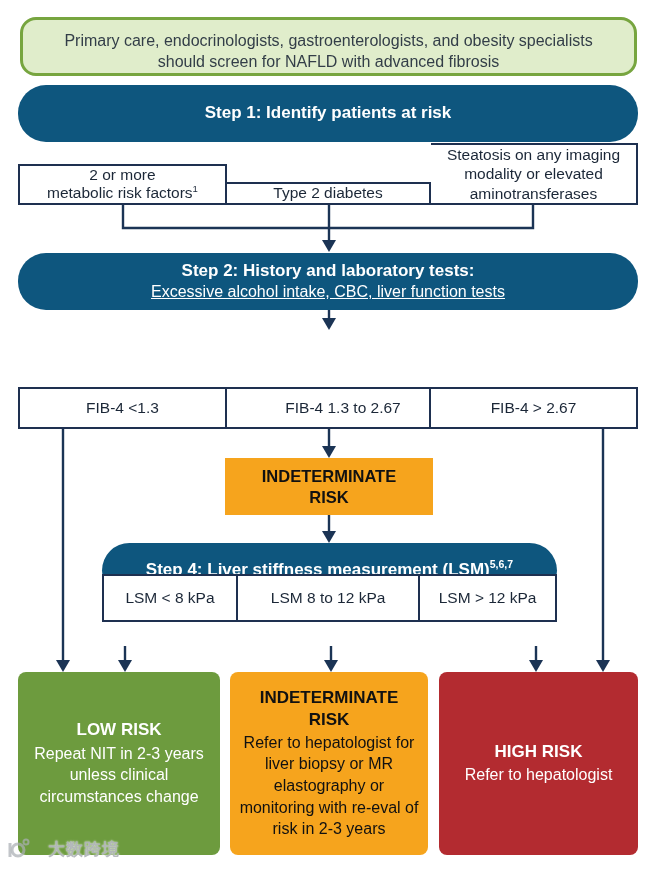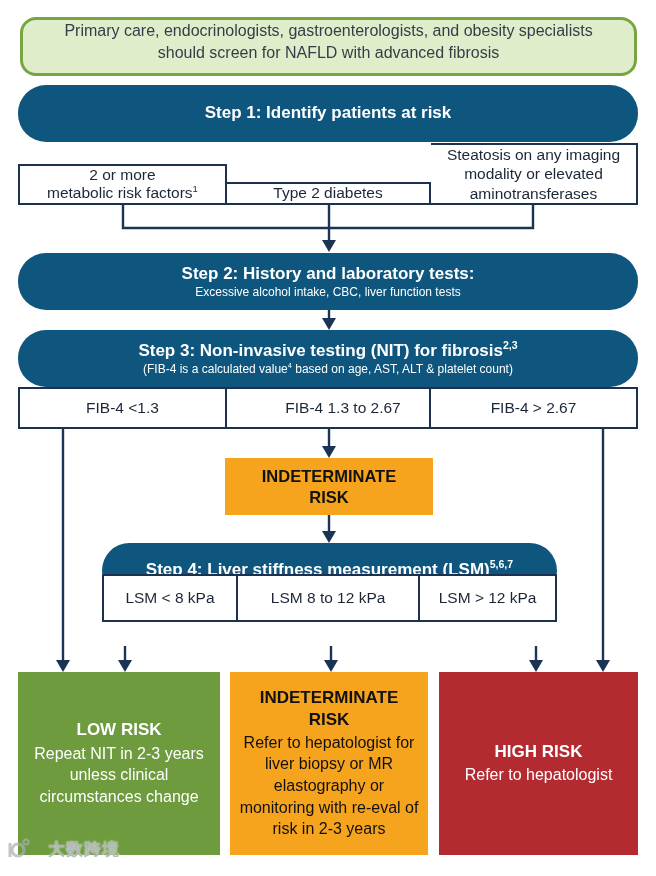--- a/index.html
+++ b/index.html
@@ -9,48 +9,48 @@
   }
   *{margin:0;padding:0;box-sizing:border-box;}
   body{background:#ffffff;font-family:"Liberation Sans",sans-serif;}
   .canvas{position:relative;width:656px;height:876px;background:#ffffff;overflow:hidden;}
   .abs{position:absolute;}
   svg.overlay{position:absolute;left:0;top:0;width:656px;height:876px;z-index:1;}
   .connector{stroke:var(--line);stroke-width:2.4;fill:none;}
   .arrowhead{fill:var(--line);stroke:none;}
   .box{z-index:2;}
   .intro{left:20px;top:17px;width:617px;height:59px;background:var(--intro-bg);
-    border:3px solid var(--intro-border);border-radius:16px;display:flex;align-items:flex-start;
+    border:3px solid var(--intro-border);border-radius:16px;display:flex;align-items:flex-end;
     justify-content:center;text-align:center;color:var(--intro-text);font-size:16px;line-height:1.35;
     padding:0 40px;}
   .bluebar{background:var(--blue);color:#ffffff;display:flex;flex-direction:column;
     align-items:center;justify-content:center;text-align:center;border-radius:28px;}
   .bluebar .t{font-weight:bold;font-size:17px;line-height:1.3;}
-  .bluebar .s{font-size:12px;line-height:1.3;}
+  .bluebar .s{font-size:16px;line-height:1.3;text-decoration:underline;}
   .step1{left:18px;top:85px;width:620px;height:57px;}
   .step2{left:18px;top:253px;width:620px;height:57px;}
   .step3{left:18px;top:330px;width:620px;height:57px;}
   .step4{left:102px;top:543px;width:455px;height:55px;}
   .cellrow{display:flex;z-index:2;}
   .row1{left:18px;top:142px;width:620px;height:63px;align-items:flex-end;}
   .rowfib{left:18px;top:387px;width:620px;height:42px;}
   .rowlsm{left:102px;top:574px;width:455px;height:48px;}
   .cell{background:#ffffff;border:2px solid var(--cell-border);display:flex;align-items:center;
     justify-content:center;text-align:center;color:var(--cell-text);font-size:15.5px;line-height:1.2;
     padding:0 2px;}
   .cell + .cell{border-left:none;}
   .row1 .c1{width:209px;} .row1 .c2{width:204px;} .row1 .c3{width:207px;line-height:1.25;}
   .rowfib .c1{width:209px;} .rowfib .c2{width:204px;padding-left:32px;} .rowfib .c3{width:207px;}
   .rowlsm .c1{width:143px;} .rowlsm .c2{width:192px;} .rowlsm .c3{width:144px;}
   sup{font-size:0.62em;line-height:0;vertical-align:super;}
   .midbox{left:225px;top:458px;width:208px;height:57px;background:var(--orange);
     display:flex;flex-direction:column;align-items:center;justify-content:center;text-align:center;
     color:#111111;font-weight:bold;font-size:16.5px;line-height:1.25;}
   .outcome{top:672px;height:183px;display:flex;flex-direction:column;align-items:center;
-    justify-content:center;text-align:center;font-size:16px;line-height:1.35;padding:16px 9px;z-index:2;}
+    justify-content:center;text-align:center;font-size:16px;line-height:1.35;padding:16px 9px;z-index:2;border-radius:8px;}
   .outcome .title{font-weight:bold;font-size:17px;margin-bottom:2px;line-height:1.25;}
   .out-low{left:18px;width:202px;background:var(--green);color:#ffffff;}
   .out-ind{left:230px;width:198px;background:var(--orange);color:#111111;}
   .out-high{left:439px;width:199px;background:var(--red);color:#ffffff;}
   .watermark{left:6px;top:837px;z-index:3;display:flex;align-items:center;gap:18px;
     color:rgba(170,175,180,0.85);text-shadow:0 0 2px rgba(255,255,255,0.9);
     font-size:17px;font-weight:bold;letter-spacing:1px;}
   .wm-icon{opacity:0.85;}
 </style>
 </head>
@@ -111,24 +111,20 @@
     <div class="cell c3">
       <span>Steatosis on any imaging modality or elevated aminotransferases</span>
     </div>
   </div>
 
   <div class="abs box bluebar step2">
     <div class="t">Step 2: History and laboratory tests:</div>
     <div class="s">Excessive alcohol intake, CBC, liver function tests</div>
   </div>
 
-  <div class="abs box bluebar step3">
-    <div class="t"><span>Step 3: Non-invasive testing (NIT) for fibrosis</span><sup>2,3</sup></div>
-    <div class="s"><span>(FIB-4 is a calculated value</span><sup>4</sup><span> based on age, AST, ALT &amp; platelet count)</span></div>
-  </div>
 
   <div class="abs cellrow rowfib">
     <div class="cell c1">
         <span>FIB-4 &lt;1.3</span>
       </div>
     <div class="cell c2">
         <span>FIB-4 1.3 to 2.67</span>
       </div>
     <div class="cell c3">
         <span>FIB-4 &gt; 2.67</span>

